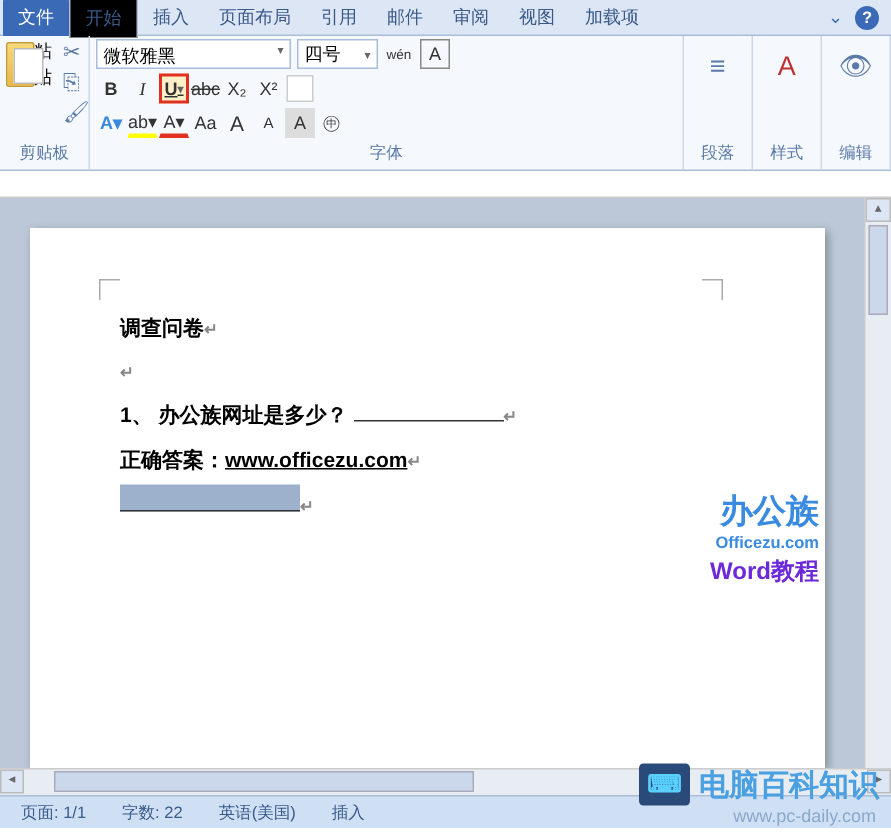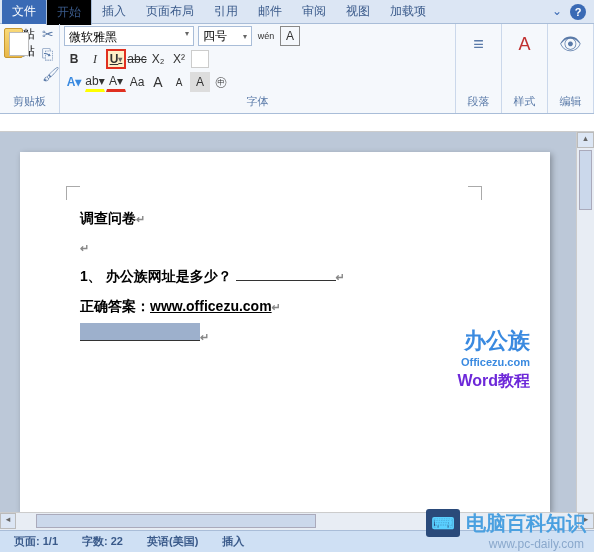--- a/index.html
+++ b/index.html
@@ -63,37 +63,37 @@
 .para-mark { color: #888; font-size: 11px; }
 .doc-line { margin: 4px 0; }
 .answer-link { text-decoration: underline; color: #000; }
 .selection { display: inline-block; background: #9db0cc; width: 120px; height: 18px; border-bottom: 1px solid #333; }
 .blank-line { display: inline-block; border-bottom: 1px solid #333; width: 100px; }
 .vscroll { width: 18px; background: #e8edf4; border-left: 1px solid #ccc; }
 .scroll-up, .scroll-down { height: 16px; background: #dce6f4; text-align: center; font-size: 9px; color: #666; border: 1px solid #bbb; }
 .scroll-thumb { height: 60px; background: #cbd8eb; border: 1px solid #aab; margin: 2px; }
 
 
-.watermark1 { position: absolute; right: 46px; bottom: 120px; text-align: right; font-weight: bold; }
+.watermark1 { position: absolute; right: 30px; bottom: 120px; text-align: right; font-weight: bold; }
 .wm-logo { color: #3a8ae0; font-size: 22px; font-weight: bold; }
 .wm-sub { color: #3a8ae0; font-size: 11px; margin-left: 40px; }
 .wm-word { color: #6d28d9; font-size: 16px; margin-top: 3px; }
 .watermark2 { position: absolute; right: 8px; bottom: 20px; display: flex; align-items: center; gap: 6px; }
 .wm2-icon { width: 34px; height: 28px; background: #2a4a7a; border-radius: 3px; display: flex; align-items: center; justify-content: center; color: #5ad0ff; font-size: 16px; font-weight: bold; }
 .wm2-text { color: #4aa0e0; font-size: 20px; font-weight: bold; }
 .wm2-url { position: absolute; right: 10px; bottom: 6px; color: #8aa8cc; font-size: 12px; margin-left: 24px; }
 
 
 .hscroll { height: 18px; background: #e8edf4; border-top: 1px solid #ccc; display: flex; }
 .hscroll-track { flex: 1; position: relative; }
 .hscroll-thumb { position: absolute; left: 20px; width: 280px; height: 14px; top: 1px; background: #cbd8eb; border: 1px solid #aab; }
 
 
 .statusbar { height: 22px; background: #cfe0f4; border-top: 1px solid #a9bdd8; display: flex; align-items: center; padding: 0 8px; font-size: 11px; color: #3a5a8a; gap: 12px; }
-.status-item { padding: 2px 6px; font-weight: bold; }
+.status-item { padding: 2px 6px; }
 </style>
 </head>
 <body>
 
 <div class="tabs">
   <div class="tab file">文件</div>
   <div class="tab active">开始</div>
   <div class="tab">插入</div>
   <div class="tab">页面布局</div>
   <div class="tab">引用</div>

